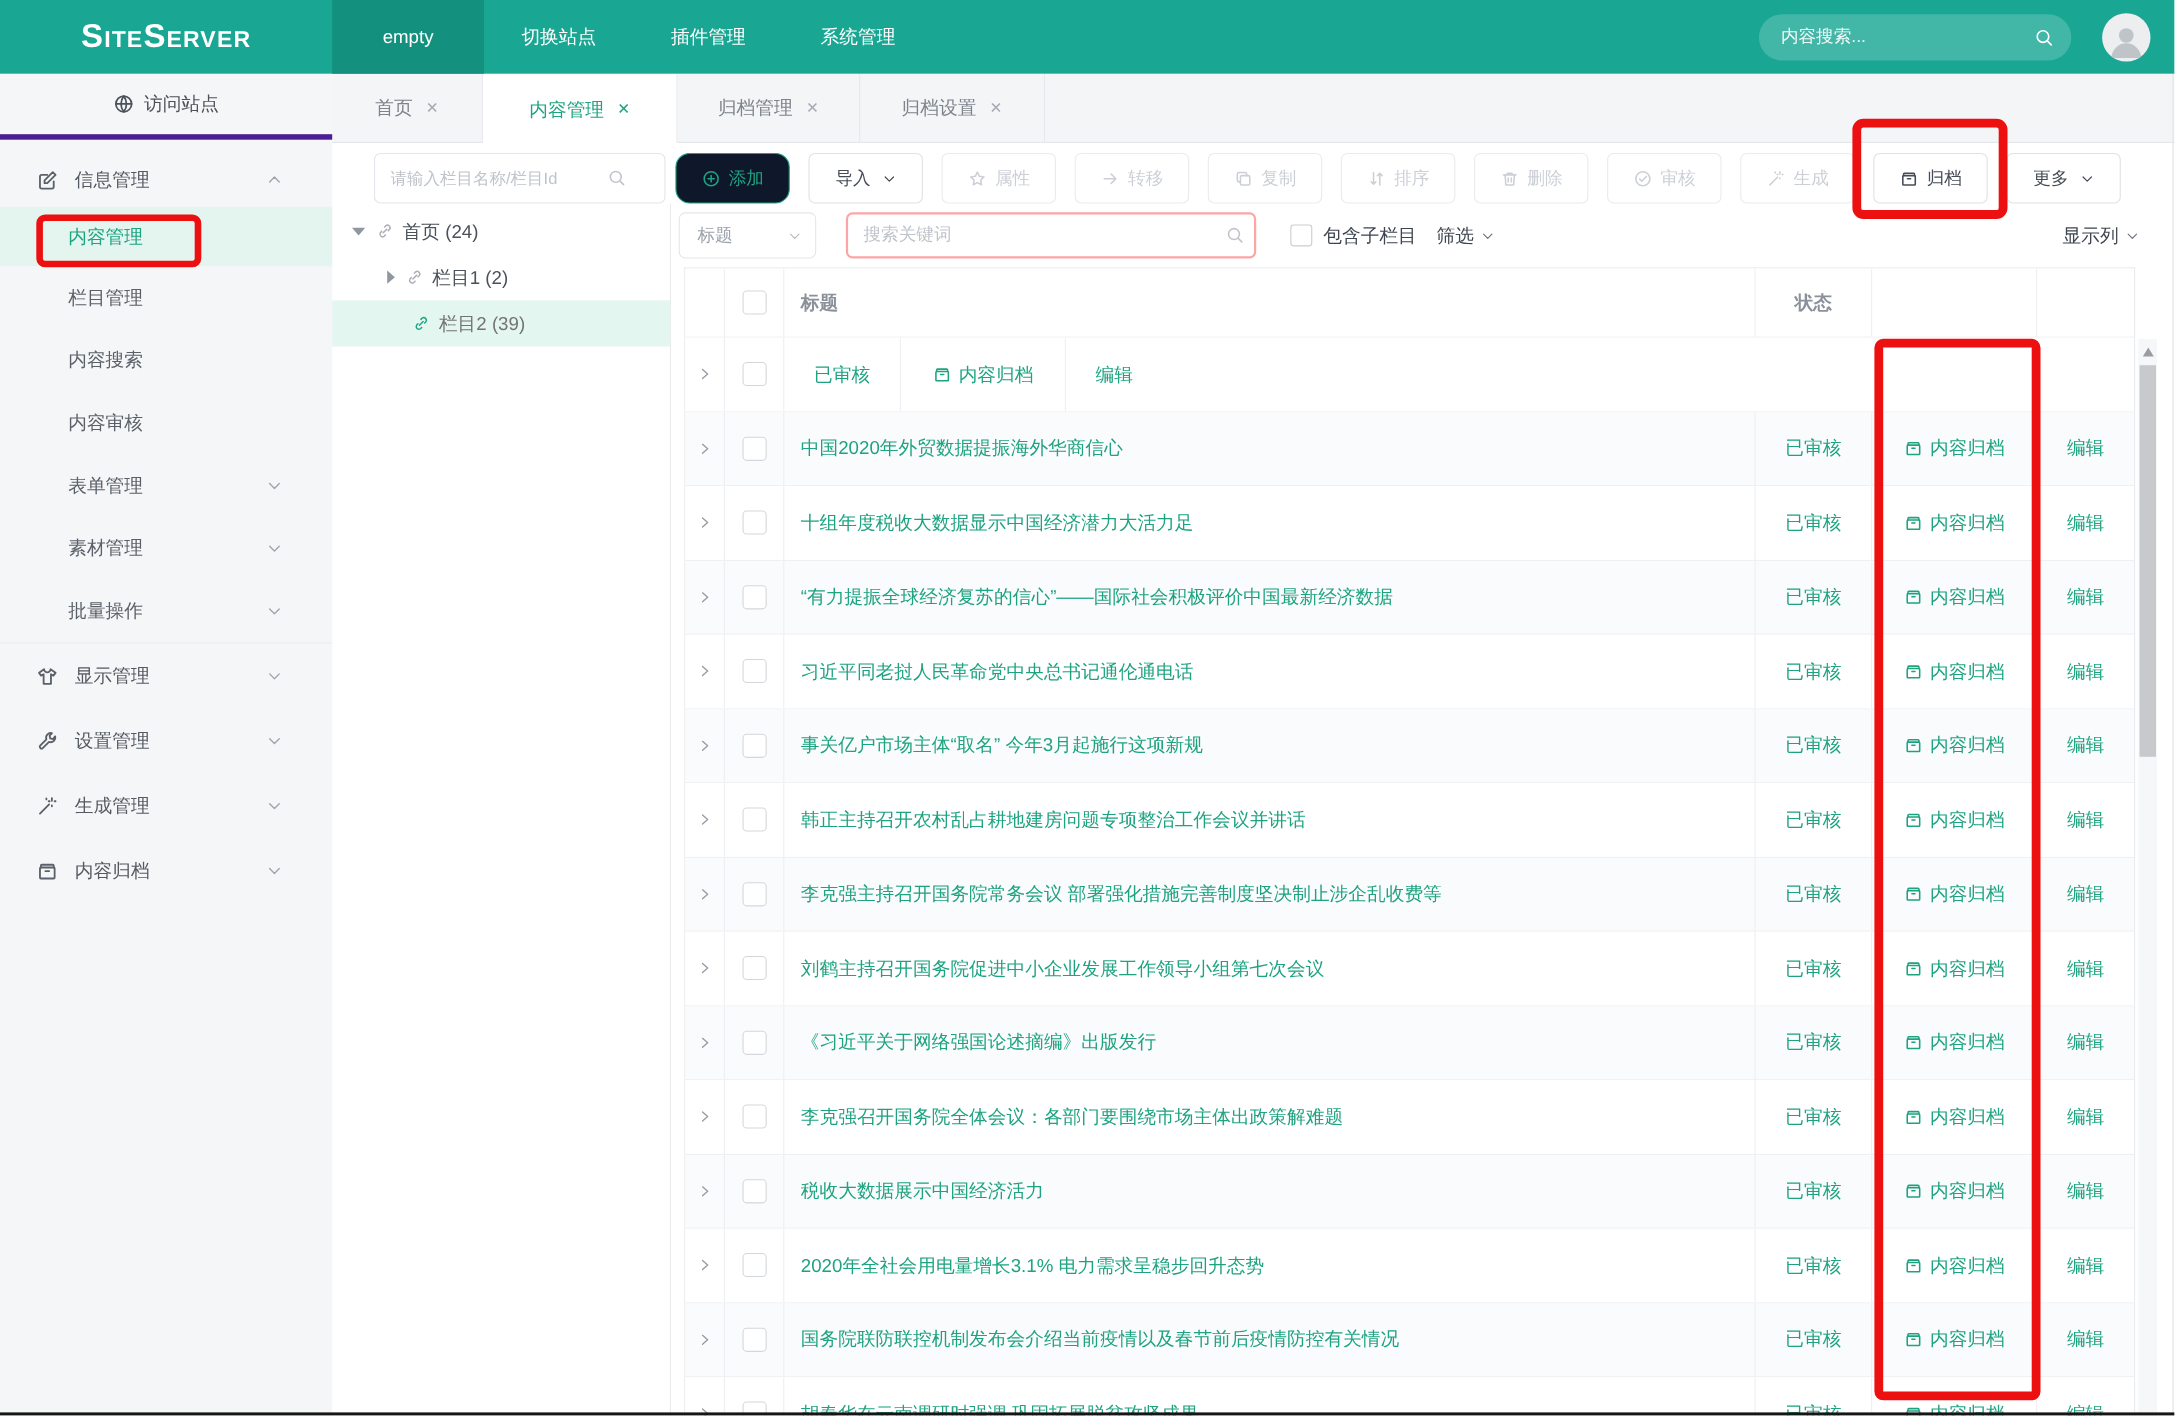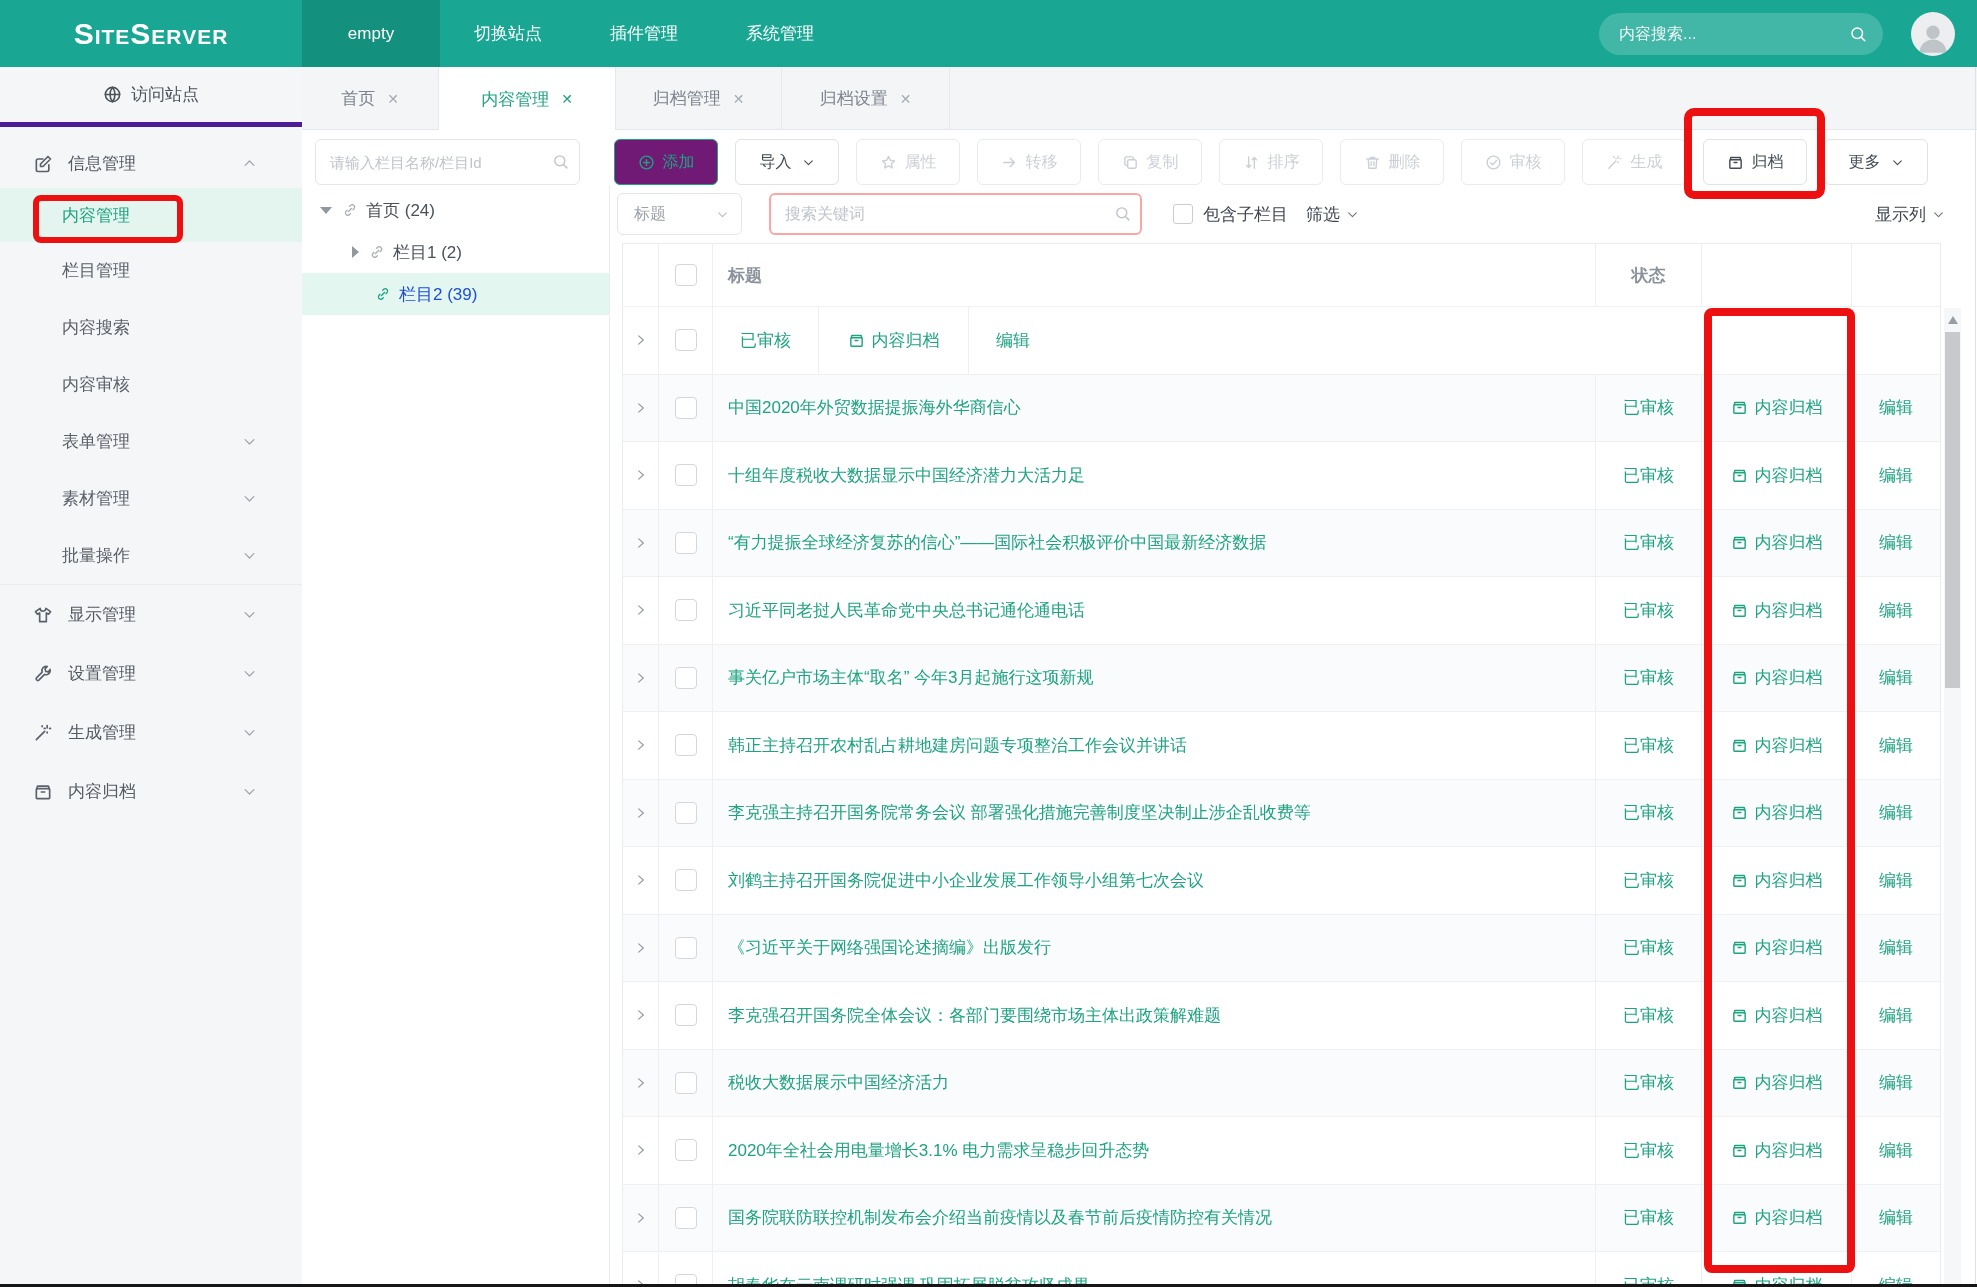--- a/index.html
+++ b/index.html
@@ -44,34 +44,34 @@
   
   .main { position:absolute; top:67px; left:302px; right:0; bottom:0; display:flex; flex-direction:column; }
   .tabbar { height:63px; background:#f3f5f7; border-bottom:1px solid #e3e6ea; display:flex; flex:none; }
   .tab { height:63px; display:flex; align-items:center; justify-content:center; gap:12px; font-size:17px; color:#7d838c; border-right:1px solid #e6e8eb; cursor:pointer; }
   .tab .tab-close { font-size:14px; color:#a6abb2; cursor:pointer; }
   .tab.active { background:#fff; color:#1ea380; height:64px; margin-bottom:-1px; }
   .tab.active .tab-close { color:#1ea380; }
 
   .toolbar-row { height:55px; flex:none; background:#fff; display:flex; align-items:flex-end; }
   .channel-search { position:relative; width:265px; height:46px; margin-left:13px; flex:none; }
-  .channel-search input { width:100%; height:100%; border:1px solid #e3e6ea; border-radius:6px; padding:0 36px 0 14px; font-size:15px; color:#444; outline:none; font-family:inherit; }
+  .channel-search input { width:100%; height:100%; border:1px solid #e3e6ea; border-radius:6px; padding:0 36px 0 14px; font-size:15px; color:#444; outline:none; font-family:inherit;margin-left:25px; }
   .channel-search input::placeholder { color:#bfc4cb; }
   .channel-search .icon { position:absolute; right:11px; top:14px; width:17px; height:17px; color:#c0c4ca; }
   .tb-buttons { display:flex; gap:17px; margin-left:34px; }
   .tb-btn { width:104px; height:46px; border-radius:6px; border:1px solid #dfe2e6; background:#fff; color:#454b55; font-size:16px; display:flex; align-items:center; justify-content:center; gap:8px; cursor:pointer; font-family:inherit; }
   .tb-btn .icon { width:17px; height:17px; }
-  .tb-btn.primary { background:#701a75; border-color:#1ea380; color:#1ea380; }
+  .tb-btn.primary { background:#0f172a; border-color:#1ea380; color:#1ea380;border-radius:13px; }
   .tb-btn.disabled { color:#ccd0d6; border-color:#e9ebee; cursor:default; }
   .tb-btn .dd { width:13px; height:13px; margin-left:2px; }
 
   .workspace { flex:1; display:flex; min-height:0; }
   .tree-panel { width:308px; flex:none; border-right:1px solid #e9ebee; padding-top:4px; }
   .tree-node { height:42px; display:flex; align-items:center; font-size:17px; color:#4b515a; cursor:pointer; }
-  .tree-node.selected { background:#e4f6f0; color:#1d4ed8; }
+  .tree-node.selected { background:#e4f6f0; color:#737373; }
   .tree-node .caret { width:0; height:0; margin-right:10px; flex:none; }
   .caret.down { border-left:6px solid transparent; border-right:6px solid transparent; border-top:7px solid #9097a0; }
   .caret.right { border-top:6px solid transparent; border-bottom:6px solid transparent; border-left:7px solid #9097a0; }
   .caret.none { width:13px; border:none; }
   .tree-node .icon { width:16px; height:16px; margin-right:8px; color:#a9aeb5; }
   .tree-node.selected .icon { color:#1ea380; }
 
   .right-pane { flex:1; min-width:0; display:flex; flex-direction:column; }
   .filter-row { height:58px; flex:none; display:flex; align-items:center; }
   .field-select { margin-left:7px; width:125px; height:42px; border:1px solid #e3e6ea; border-radius:6px; display:flex; align-items:center; justify-content:space-between; padding:0 12px 0 16px; color:#9ba1a9; font-size:16px; cursor:pointer; }

